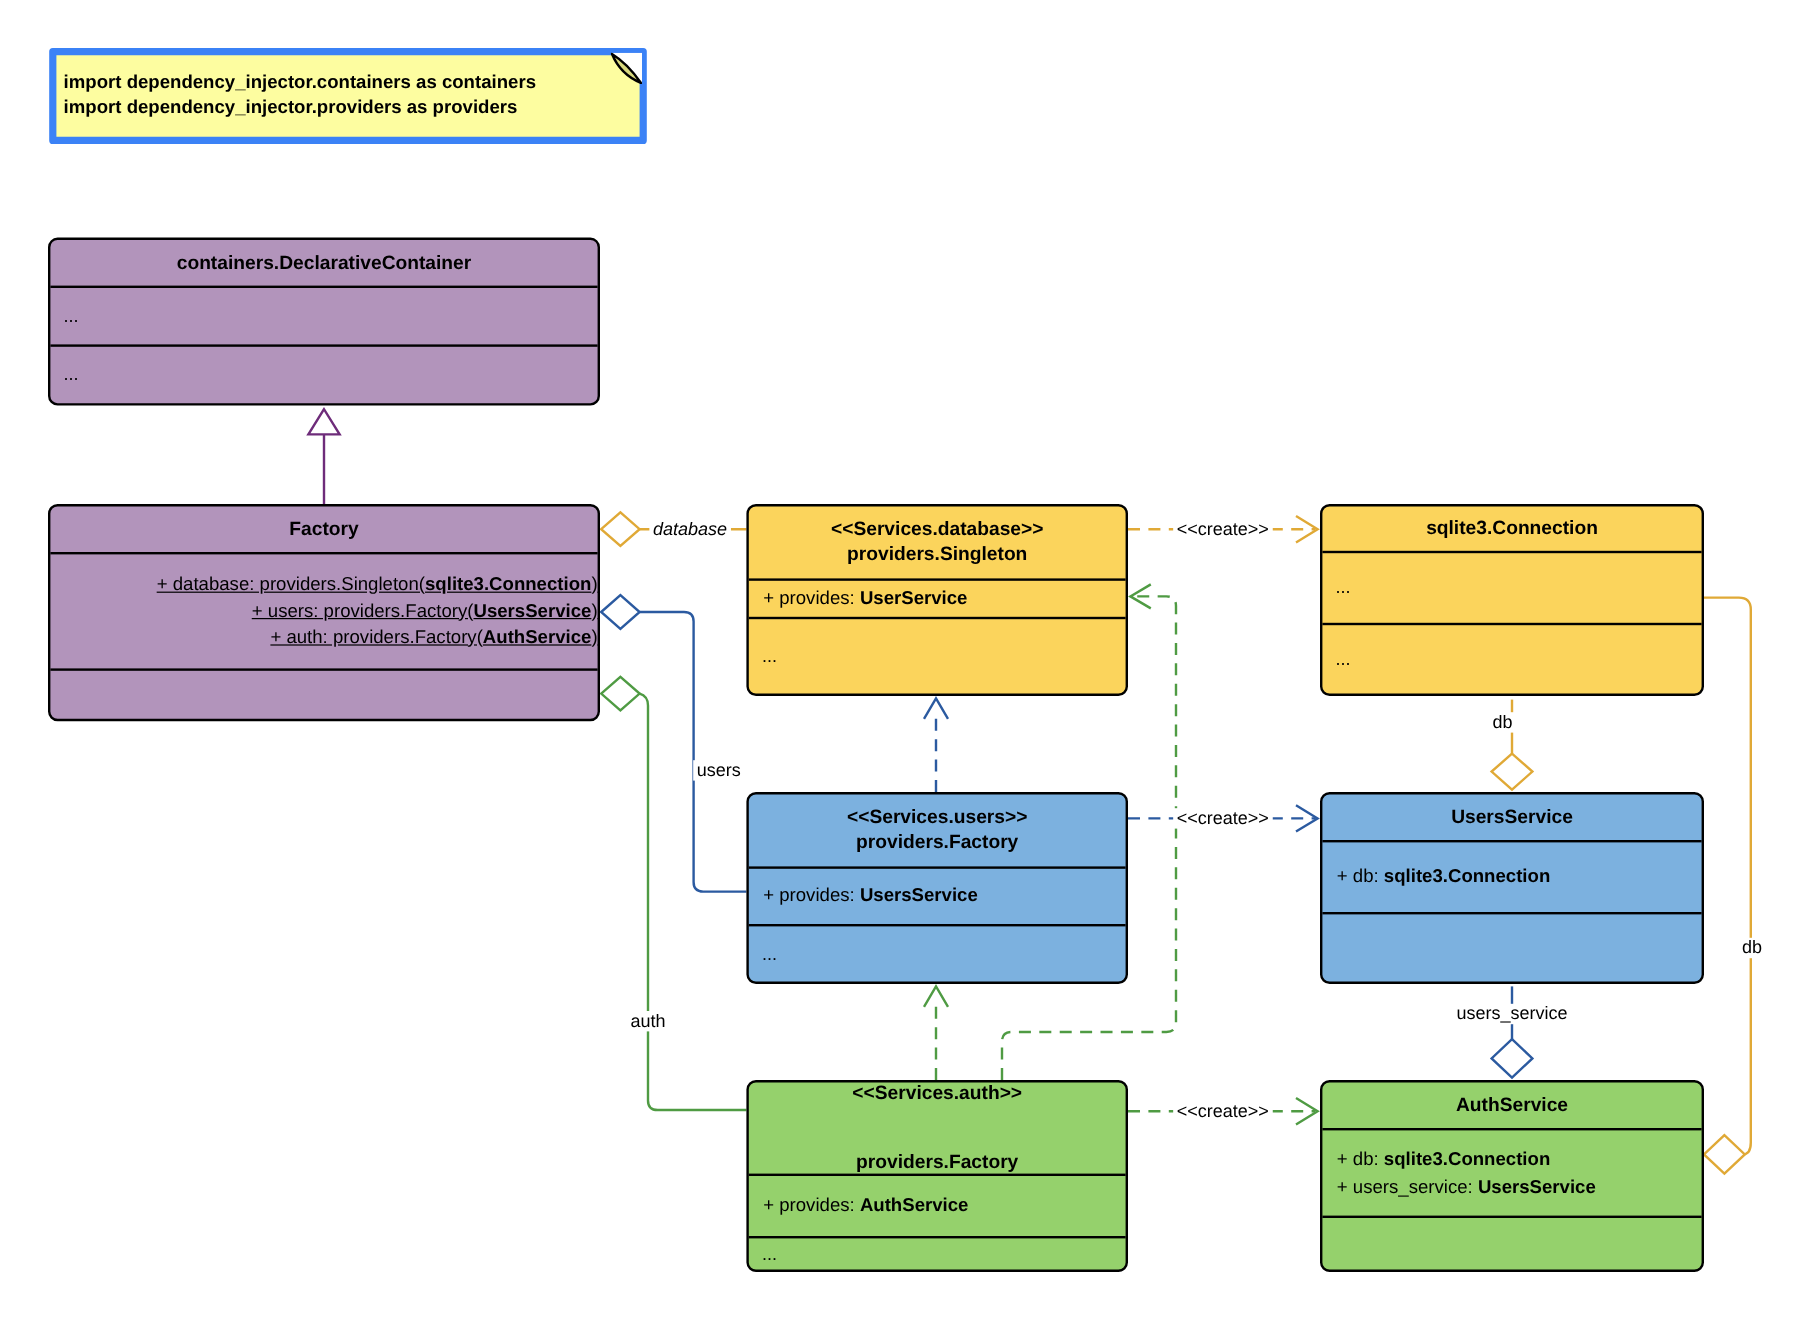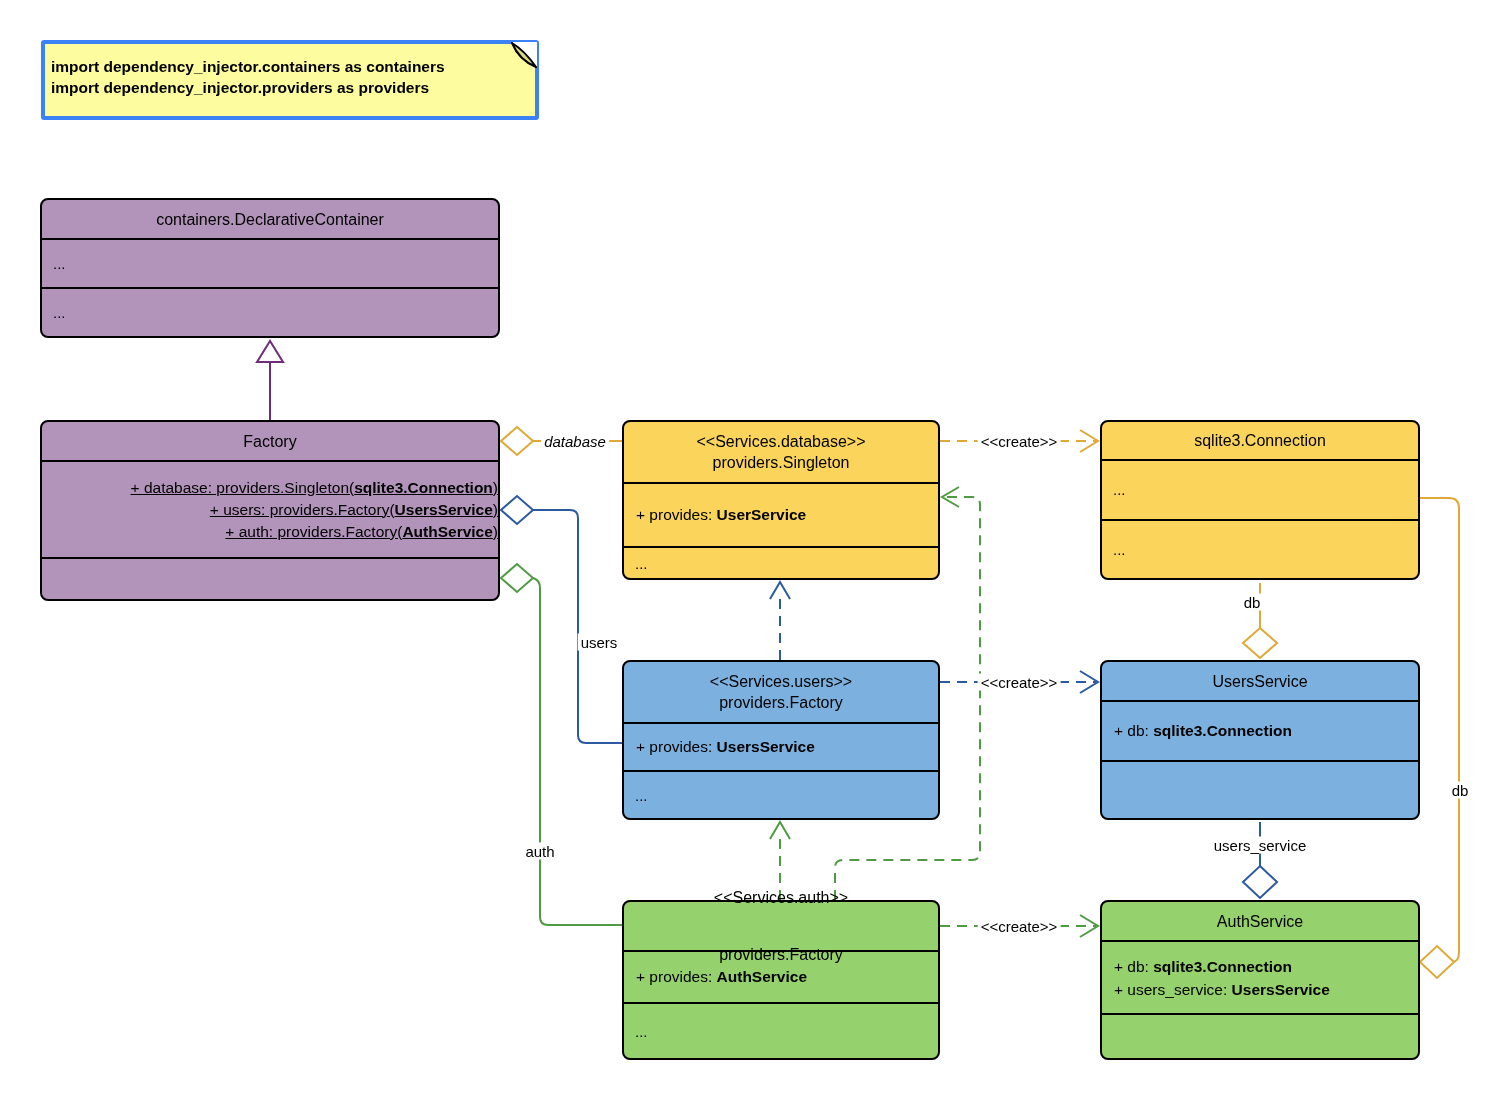--- a/index.html
+++ b/index.html
@@ -2,35 +2,35 @@
 <html><head>
 <meta charset="utf-8">
 <style>
   html,body{margin:0;padding:0;background:#fff;}
   #canvas{position:relative;width:1510px;height:1100px;background:#fff;
           font-family:"Liberation Sans",sans-serif;color:#000;overflow:hidden;}
   #edges{position:absolute;left:0;top:0;width:1510px;height:1100px;}
 
   
   .note{position:absolute;left:41px;top:40px;width:498px;height:80px;
-        background:#FDFDA0;border:4px solid #3b82f6;border-radius:3px;box-sizing:border-box;
+        background:#FDFDA0;border:6px solid #3b82f6;border-radius:3px;box-sizing:border-box;
         padding:12px 0 0 6px;}
   .note-line{font-weight:bold;font-size:15.5px;line-height:21px;white-space:nowrap;}
   .note-fold{position:absolute;top:-2px;right:-2px;}
 
   
   .uml-class{position:absolute;border:2px solid #000;border-radius:8px;box-sizing:border-box;
              display:flex;flex-direction:column;}
   .purple{background:#B294BB;}
   .yellow{background:#FBD45C;}
   .blue{background:#7CB1DF;}
   .green{background:#95D16C;}
   .sect{box-sizing:border-box;display:flex;flex-direction:column;justify-content:center;}
   .sect + .sect{border-top:2px solid #000;}
-  .title{align-items:center;text-align:right;font-weight:normal;font-size:16px;line-height:21px;}
+  .title{align-items:center;text-align:right;font-weight:bold;font-size:16px;line-height:21px;}
   .attrs{padding-left:12px;font-size:15.5px;line-height:22px;}
   .attrs.ul .line{text-decoration:underline;}
   .line{white-space:nowrap;}
   .dots{padding-left:11px;font-size:15px;}
 
   
   .edge-label{position:absolute;transform:translate(-50%,-50%);background:#fff;
               padding:0 3px;font-size:15px;white-space:nowrap;}
 </style>
 </head>
@@ -133,21 +133,21 @@
       <div class="line"><span>+ auth: providers.Factory(</span><b>AuthService</b><span>)</span></div>
     </div>
     <div class="sect" style="flex:1;"></div>
   </div>
 
   <div class="uml-class yellow" style="left:622px;top:420px;width:318px;height:160px;">
     <div class="sect title" style="height:60px;">
       <div>&lt;&lt;Services.database&gt;&gt;</div>
       <div>providers.Singleton</div>
     </div>
-    <div class="sect attrs" style="height:64px;">
+    <div class="sect attrs" style="height:32px;">
       <div class="line"><span>+ provides: </span><b>UserService</b></div>
     </div>
     <div class="sect dots" style="flex:1;">
       <div class="line">...</div>
     </div>
   </div>
 
   <div class="uml-class yellow" style="left:1100px;top:420px;width:320px;height:160px;">
     <div class="sect title" style="height:37px;">sqlite3.Connection</div>
     <div class="sect dots" style="flex:1;">
@@ -173,21 +173,21 @@
 
   <div class="uml-class blue" style="left:1100px;top:660px;width:320px;height:160px;">
     <div class="sect title" style="height:38px;">UsersService</div>
     <div class="sect attrs" style="height:60px;">
       <div class="line"><span>+ db: </span><b>sqlite3.Connection</b></div>
     </div>
     <div class="sect" style="flex:1;"></div>
   </div>
 
   <div class="uml-class green" style="left:622px;top:900px;width:318px;height:160px;">
-    <div class="sect title" style="height:48px;gap:36px;">
+    <div class="sect title" style="height:76px;gap:36px;">
       <div>&lt;&lt;Services.auth&gt;&gt;</div>
       <div>providers.Factory</div>
     </div>
     <div class="sect attrs" style="height:52px;">
       <div class="line"><span>+ provides: </span><b>AuthService</b></div>
     </div>
     <div class="sect dots" style="flex:1;">
       <div class="line">...</div>
     </div>
   </div>

